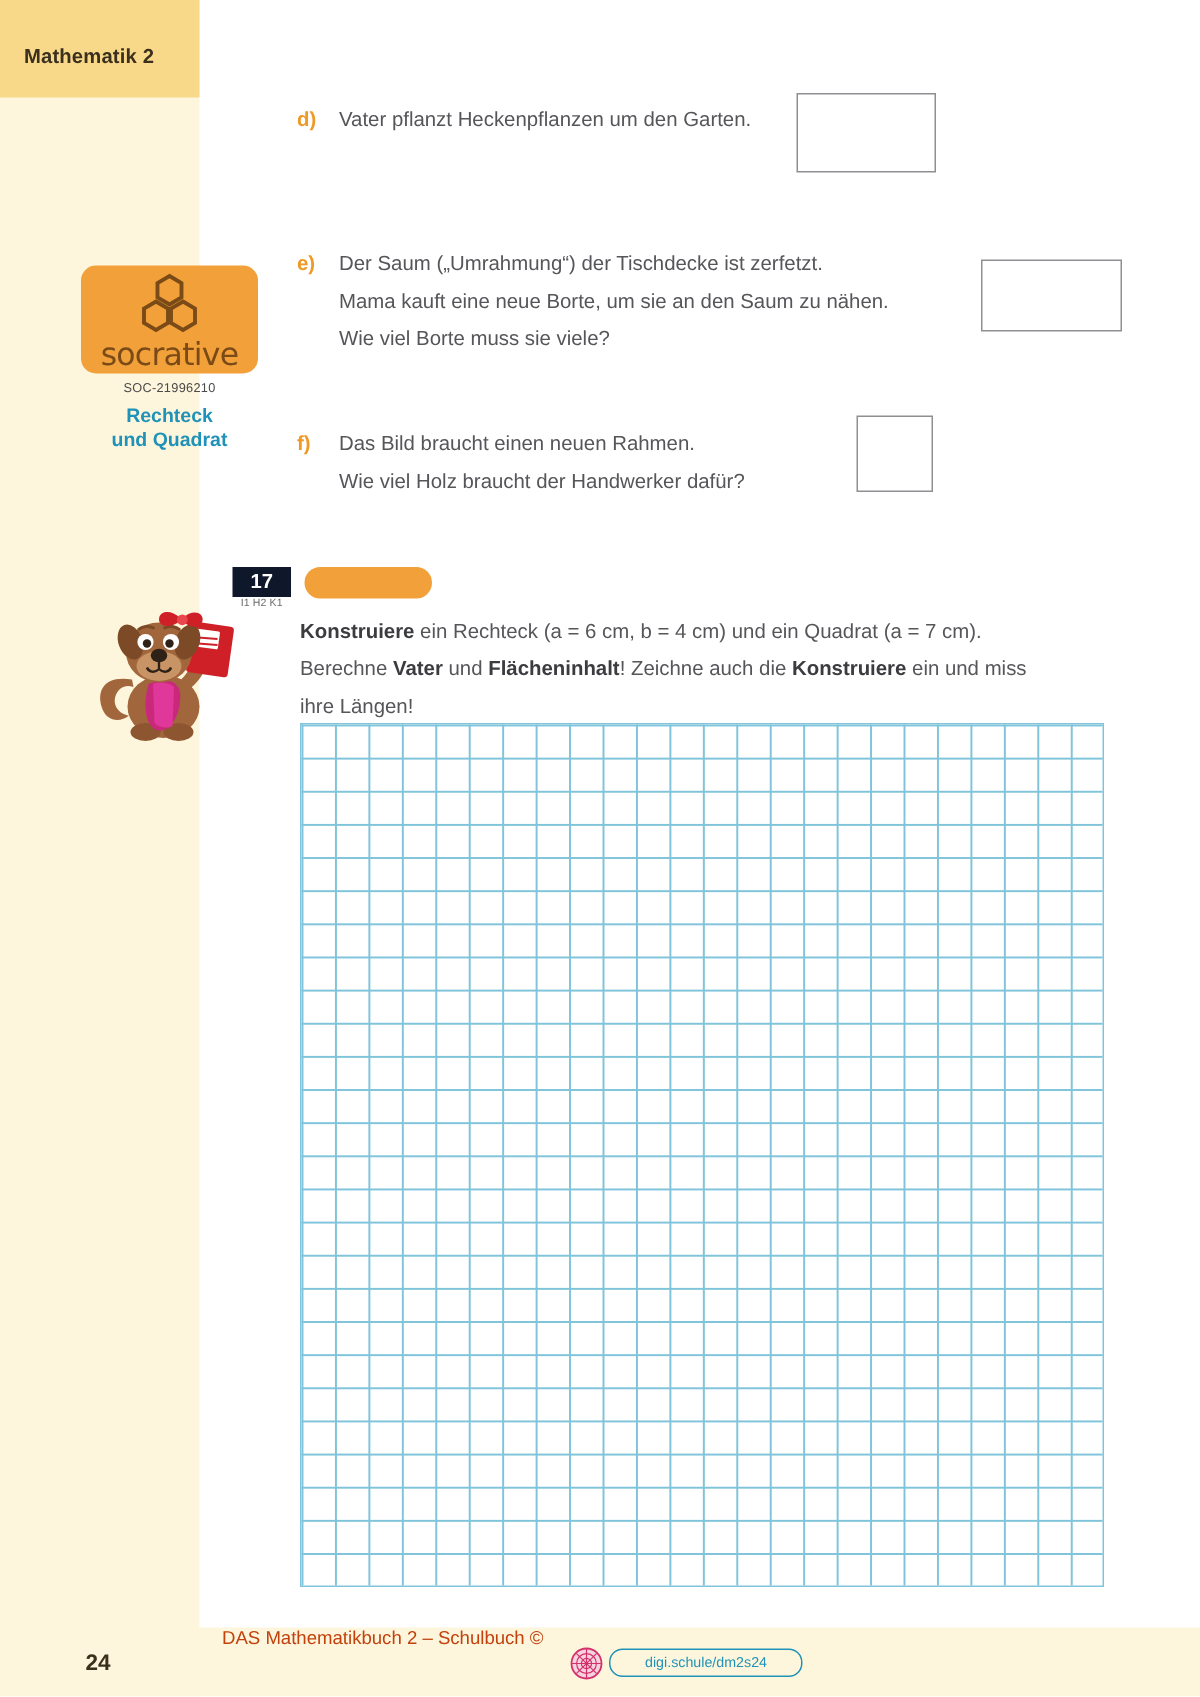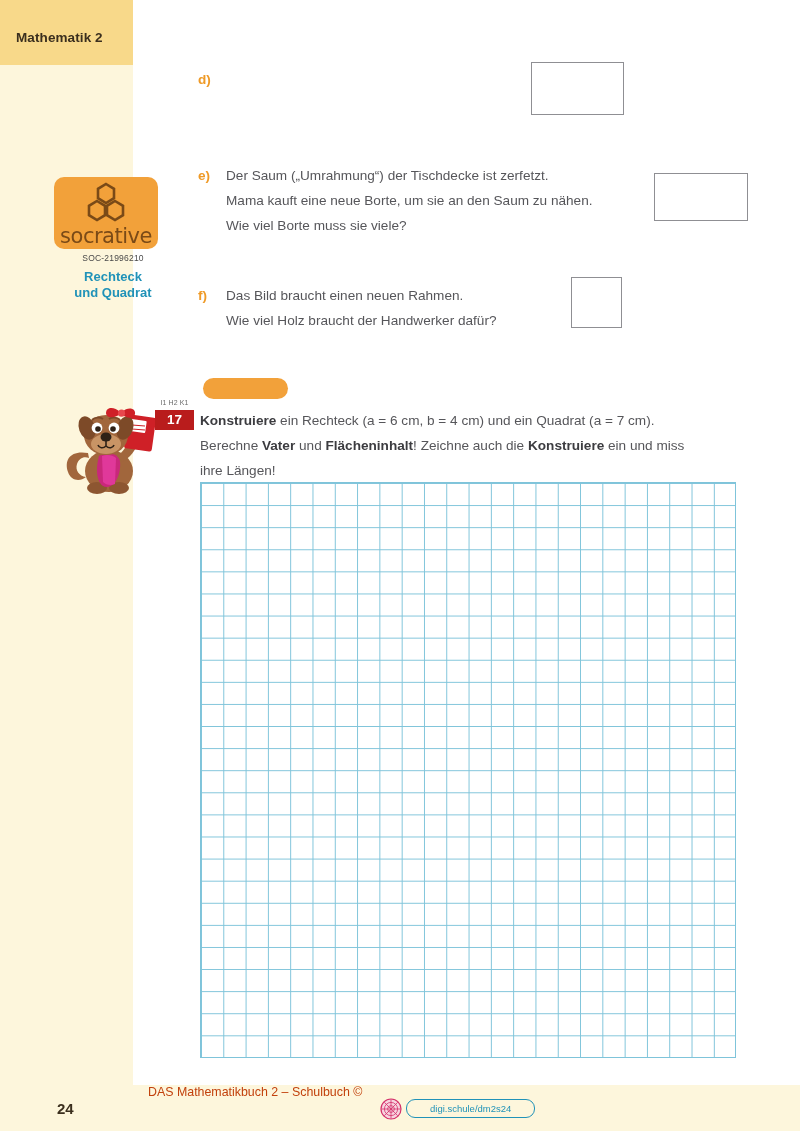--- a/index.html
+++ b/index.html
@@ -53,21 +53,21 @@
 
   
   .socrative-wrap {
     position: absolute;
     left: 54px;
     top: 177px;
     width: 118px;
     text-align: center;
   }
   .socrative-logo {
-    width: 104px;
+    width: 118px;
     height: 72px;
     background: #f2a13a;
     border-radius: 10px;
     position: relative;
     overflow: hidden;
   }
   .socrative-hex {
     position: absolute;
     left: 50%;
     top: 5px;
@@ -132,27 +132,26 @@
     box-sizing: border-box;
   }
 
   
   .ex-number {
     position: absolute;
     left: 155px;
     top: 378px;
     width: 39px;
     height: 20px;
-    background: #b91c1c;
+    background: #0f172a;
     color: #ffffff;
     font-size: 13.5px;
     font-weight: bold;
     text-align: center;
     line-height: 20px;
-    margin-top: 32px;
   }
   .ex-compet {
     position: absolute;
     left: 155px;
     top: 399px;
     width: 39px;
     text-align: center;
     font-size: 7px;
     color: #6b6b6b;
     letter-spacing: .1px;
@@ -295,20 +294,21 @@
 
   <g>
     <path d="M58 14 C52 8 44 9 44 15 C44 20 52 21 58 16 Z" fill="#cf2027"></path>
     <path d="M60 14 C66 8 74 10 73 16 C72 21 64 21 60 16 Z" fill="#cf2027"></path>
     <circle cx="59.5" cy="15.2" r="3.6" fill="#e8474d"></circle>
   </g>
 </svg>
 
 <div class="task" style="left:226px; top:67px; width:300px;">
   <span class="marker">d)</span>
+  <div class="line">Vater pflanzt Heckenpflanzen um den Garten.</div>
 </div>
 <div class="answer-box" style="left:531px; top:62px; width:93px; height:53px;"></div>
 
 <div class="task" style="left:226px; top:163px; width:430px;">
   <span class="marker">e)</span>
   <div class="line">Der Saum („Umrahmung“) der Tischdecke ist zerfetzt.</div>
   <div class="line">Mama kauft eine neue Borte, um sie an den Saum zu nähen.</div>
   <div class="line">Wie viel Borte muss sie viele?</div>
 </div>
 <div class="answer-box" style="left:654px; top:173px; width:94px; height:48px;"></div>

